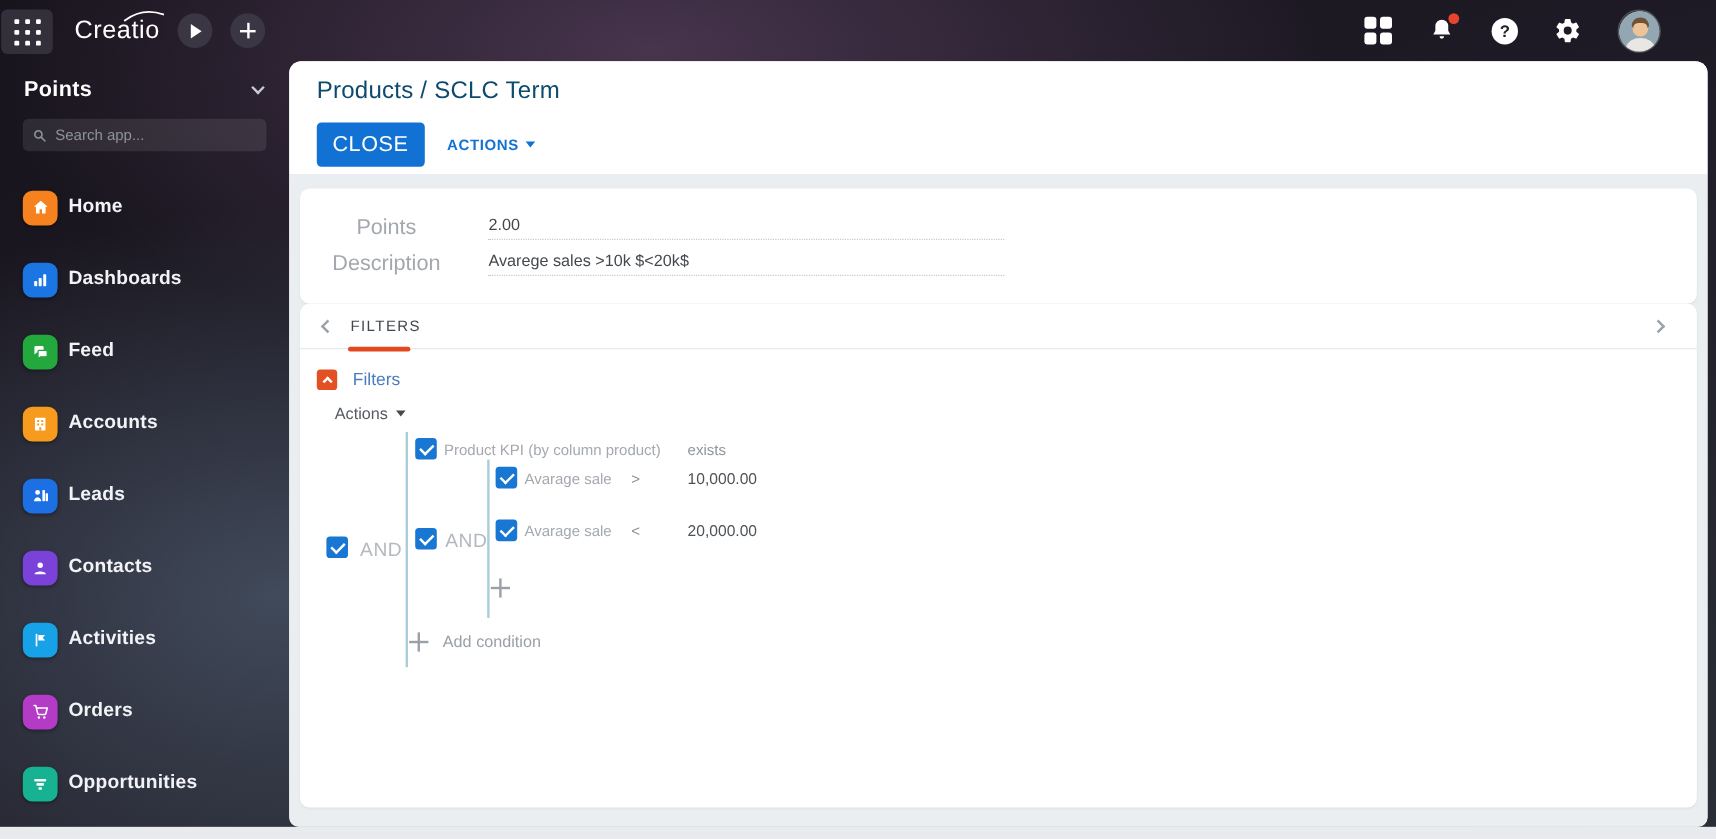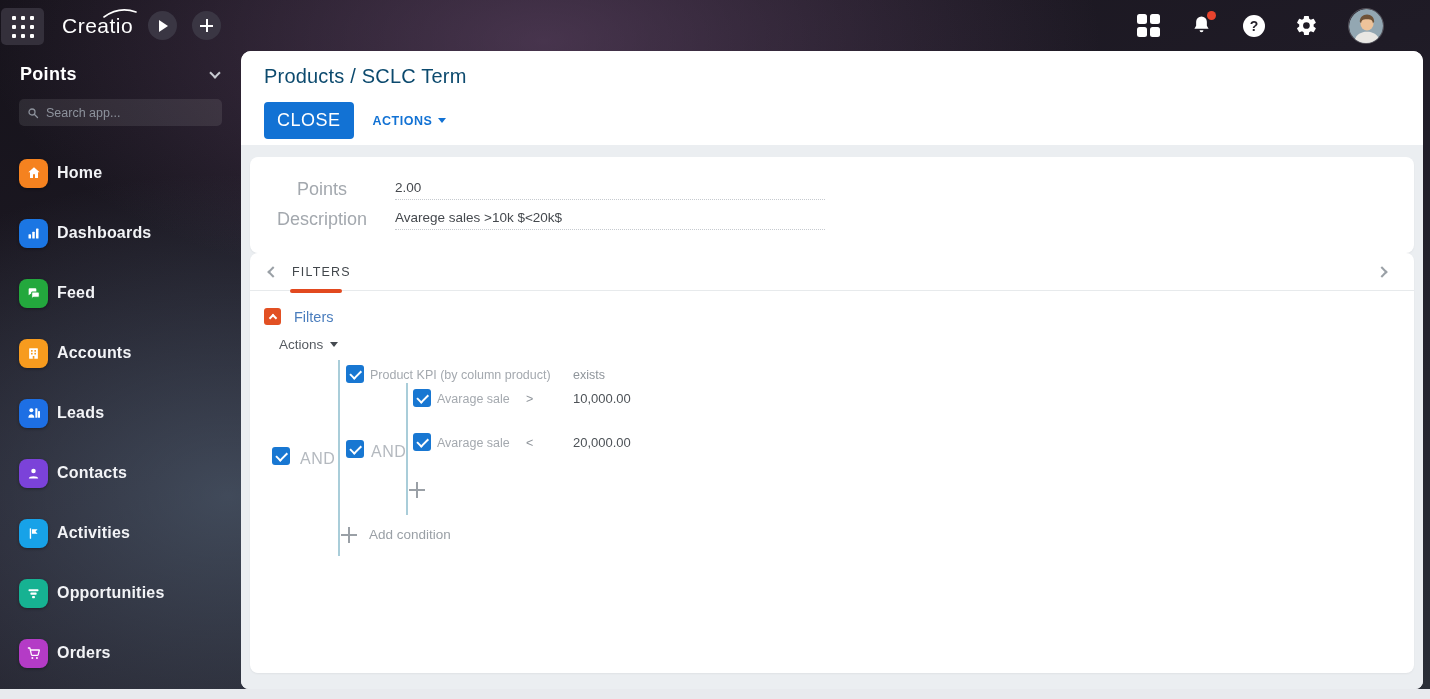--- a/index.html
+++ b/index.html
@@ -72,21 +72,21 @@
     letter-spacing:0.5px; cursor:pointer; display:flex; align-items:center; gap:6px; font-family:"Liberation Sans",sans-serif; }
   .tri-down { width:0; height:0; border-left:4.5px solid transparent; border-right:4.5px solid transparent;
     border-top:5.5px solid currentColor; display:inline-block; }
   .win-body { height:544px; background:#ebeef1; padding:12px 9px 0 9px; }
   .card { background:#fff; border-radius:8px; box-shadow:0 1px 2px rgba(0,0,0,0.05); }
 
   
   .card-fields { height:96px; padding-top:17px; }
   .field-row { display:flex; align-items:center; height:30px; }
   .field-label { width:144px; text-align:center; color:#a3a8ae; font-size:18px; flex:0 0 144px; }
-  .field-value { margin-left:1px; width:430px; border:none; outline:none; background:transparent;
+  .field-value { margin-left:13px; width:430px; border:none; outline:none; background:transparent;
     border-bottom:1px dotted #c6cacf; color:#45494e; font-size:13.5px; padding:2px 0 4px 0;
     font-family:"Liberation Sans",sans-serif; }
 
   
   .card-filters { margin-top:0; height:420px; }
   .tabbar { height:38px; border-bottom:1px solid #e7eaec; position:relative; display:flex; align-items:center; }
   .chev { width:8px; height:8px; border-left:2px solid #9aa0a6; border-bottom:2px solid #9aa0a6; cursor:pointer; }
   .chev-l { transform:rotate(45deg); margin-left:19px; }
   .chev-r { transform:rotate(225deg); position:absolute; right:28px; }
   .tab { margin-left:15px; font-size:12.5px; color:#42474c; letter-spacing:1.2px; cursor:pointer;
@@ -281,41 +281,41 @@
               <g fill="#fff">
                 <rect x="6" y="3.5" width="2.2" height="17" rx="1"></rect>
                 <path d="M9.5 5h9l-3.2 3.7 3.2 3.8h-9z"></path>
               </g>
             </svg>
         </span>
         <span class="nav-label">Activities</span>
       </div>
 
       <div class="nav-item">
-        <span class="nav-icon" style="background-color: rgb(22, 178, 146);">
-          <svg width="15" height="15" viewBox="0 0 24 24">
-              <g fill="#fff">
-                <rect x="4" y="5" width="16" height="3.4" rx="1.2"></rect>
-                <rect x="7" y="10.5" width="10" height="3.4" rx="1.2"></rect>
-                <rect x="9.7" y="16" width="4.6" height="3.4" rx="1.2"></rect>
-              </g>
-            </svg>
-        </span>
-        <span class="nav-label">Opportunities</span>
-      </div>
-
-      <div class="nav-item">
         <span class="nav-icon" style="background-color: rgb(180, 59, 198);">
           <svg width="16" height="16" viewBox="0 0 24 24">
               <path d="M3.5 4.5h2.3l2.3 9.8a1.6 1.6 0 0 0 1.6 1.2h7a1.6 1.6 0 0 0 1.6-1.2l1.8-6.8H6.3" fill="none" stroke="#fff" stroke-width="1.9" stroke-linecap="round" stroke-linejoin="round"></path>
               <circle cx="9.6" cy="19.4" r="1.5" fill="#fff"></circle>
               <circle cx="16.4" cy="19.4" r="1.5" fill="#fff"></circle>
             </svg>
         </span>
         <span class="nav-label">Orders</span>
+      </div>
+
+      <div class="nav-item">
+        <span class="nav-icon" style="background-color: rgb(22, 178, 146);">
+          <svg width="15" height="15" viewBox="0 0 24 24">
+              <g fill="#fff">
+                <rect x="4" y="5" width="16" height="3.4" rx="1.2"></rect>
+                <rect x="7" y="10.5" width="10" height="3.4" rx="1.2"></rect>
+                <rect x="9.7" y="16" width="4.6" height="3.4" rx="1.2"></rect>
+              </g>
+            </svg>
+        </span>
+        <span class="nav-label">Opportunities</span>
       </div>
 
     </div>
   </div>
 
   <div class="window">
 
     <div class="win-header">
       <div class="page-title">Products / SCLC Term</div>
       <div class="btn-row">

